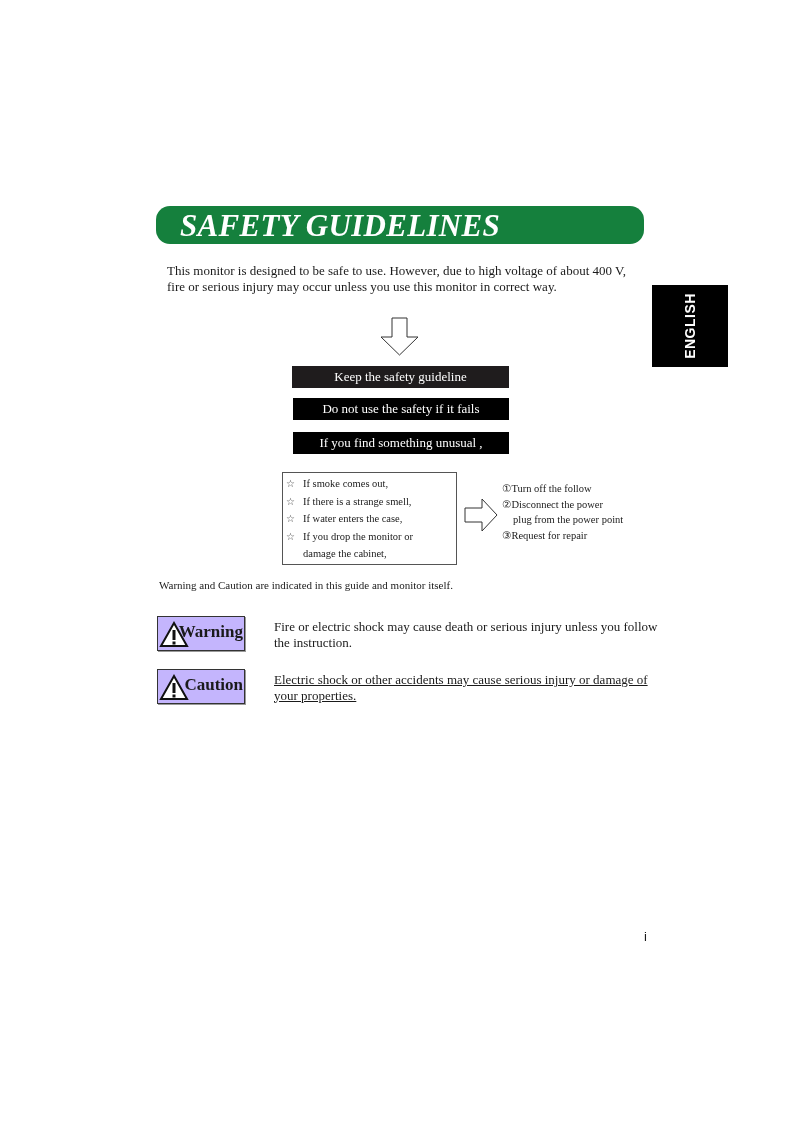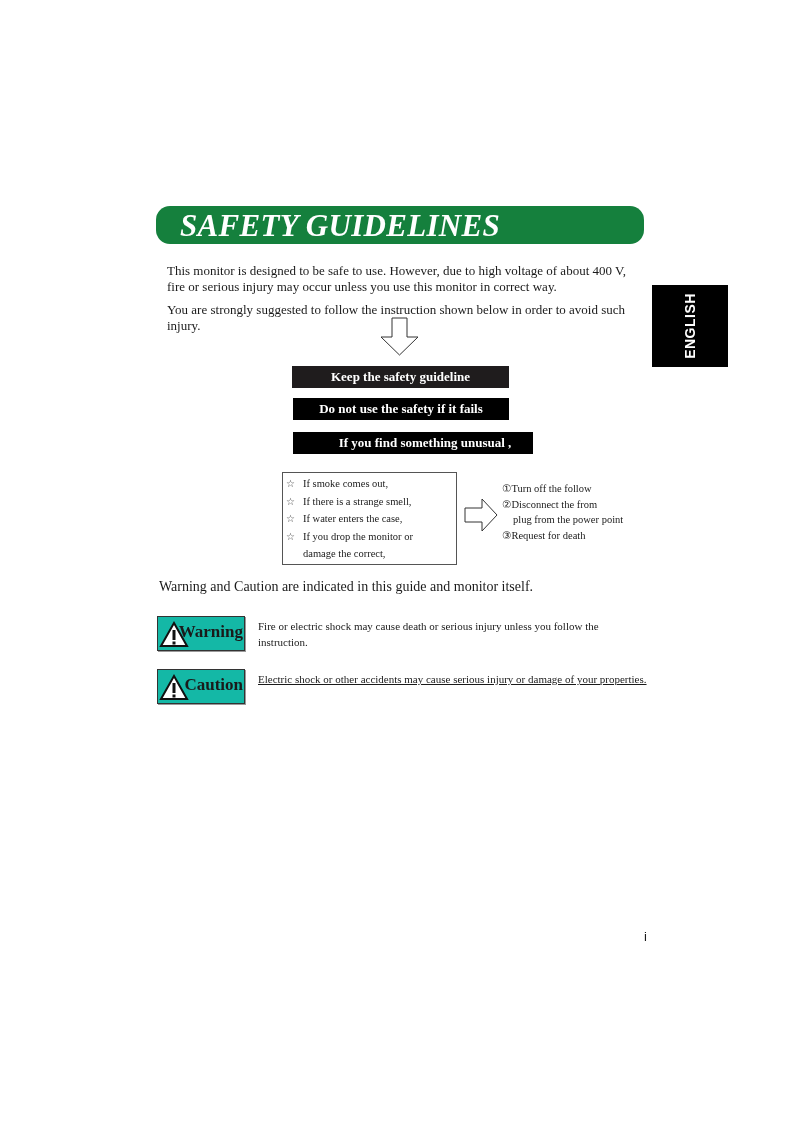--- a/index.html
+++ b/index.html
@@ -4,56 +4,55 @@
 <style>
   html, body { margin:0; padding:0; background:#ffffff; }
   body { width:802px; height:1134px; position:relative; font-family:"Liberation Serif", serif; color:#1a1a1a; overflow:hidden; }
   .banner { position:absolute; left:156px; top:206px; width:488px; height:38px; background:#15803d; border-radius:14px; }
   .banner-title { position:absolute; left:24px; top:2px; font-family:"Liberation Serif", serif; font-style:italic; font-weight:bold; font-size:31px; color:#ffffff; letter-spacing:0.3px; white-space:nowrap; }
   .intro { position:absolute; left:159px; top:255px; width:485px; font-size:13px; line-height:15.5px; }
   .intro p { margin:8px; }
   .lang-tab { position:absolute; left:652px; top:285px; width:76px; height:82px; background:#000; }
   .lang-tab span { position:absolute; left:50%; top:50%; transform:translate(-50%,-50%) rotate(-90deg); color:#fff; font-family:"Liberation Sans", sans-serif; font-weight:bold; font-size:14px; letter-spacing:0.5px; white-space:nowrap; }
   .down-arrow { position:absolute; left:380px; top:317px; }
-  .bar { position:absolute; background:#000; color:#fff; font-weight:bold; font-size:13px; text-align:center; line-height:22px; height:22px; white-space:nowrap; }
+  .bar { position:absolute; background:#000; color:#fff; font-weight:normal; font-size:13px; text-align:center; line-height:22px; height:22px; white-space:nowrap; }
   .bar1 { left:292px; top:366px; width:217px; background:#1f1c1d; }
   .bar2 { left:293px; top:398px; width:216px; }
-  .bar3 { left:293px; top:432px; width:216px;padding-left:24px; }
+  .bar3 { left:293px; top:432px; width:216px; }
   .cond-box { position:absolute; left:282px; top:472px; width:175px; height:93px; border:1px solid #555; box-sizing:border-box; font-size:10.5px; line-height:17.5px; padding:2px 0 0 3px; }
   .cond-row { display:flex; white-space:nowrap; }
   .cond-row .star { width:17px; font-family:"DejaVu Sans", sans-serif; font-size:10px; color:#444; }
   .cond-cont { padding-left:17px; white-space:nowrap; }
   .right-arrow { position:absolute; left:464px; top:498px; }
   .actions { position:absolute; left:502px; top:481px; font-size:10.5px; line-height:15.5px; white-space:nowrap; }
   .actions .indent { padding-left:11px; }
-  .note { position:absolute; left:159px; top:579px; font-size:14px; white-space:nowrap; }
-  .label-box { position:absolute; left:157px; width:88px; height:35px; border:1px solid #333; box-sizing:border-box; background:#14b8a6; box-shadow:1px 1px 0 #999; }
+  .note { position:absolute; left:159px; top:579px; font-size:11px; white-space:nowrap; }
+  .label-box { position:absolute; left:157px; width:88px; height:35px; border:1px solid #333; box-sizing:border-box; background:#c4b5fd; box-shadow:1px 1px 0 #999; }
   .label-box .tri { position:absolute; left:1px; top:4px; }
   .label-box .lbl { position:absolute; right:1px; top:5px; font-weight:bold; font-size:17px; white-space:nowrap; }
   .warn-box { top:616px; }
   .caut-box { top:669px; }
-  .desc { position:absolute; left:258px; width:390px; font-size:11px; line-height:15.5px; }
+  .desc { position:absolute; left:274px; width:390px; font-size:13px; line-height:15.5px; }
   .warn-desc { top:619px; }
   .caut-desc { top:672px;text-decoration:underline; }
   .page-num { position:absolute; left:644px; top:929px; font-family:"Liberation Sans", sans-serif; font-size:13px; }
 </style>
 </head>
 <body>
 
 <div class="banner">
   <span class="banner-title">SAFETY GUIDELINES</span>
 </div>
 
 <div class="lang-tab">
   <span>ENGLISH</span>
 </div>
 
 <div class="intro">
   <p>This monitor is designed to be safe to use. However, due to high voltage of about 400 V, fire or serious injury may occur unless you use this monitor in correct way.</p>
-  <p>You are strongly suggested to follow the instruction shown below in order to avoid such injury.</p>
 </div>
 
 <svg class="down-arrow" width="40" height="40" viewBox="0 0 40 40">
   <path d="M12 1 H27 V20 H38 L19.5 38 L1 20 H12 Z" fill="#fff" stroke="#333" stroke-width="1"></path>
 </svg>
 
 <div class="bar bar1">Keep the safety guideline</div>
 <div class="bar bar2">Do not use the safety if it fails</div>
 <div class="bar bar3">If you find something unusual ,</div>
 
@@ -67,32 +66,32 @@
     <span>If there is a strange smell,</span>
   </div>
   <div class="cond-row">
     <span class="star">☆</span>
     <span>If water enters the case,</span>
   </div>
   <div class="cond-row">
     <span class="star">☆</span>
     <span>If you drop the monitor or</span>
   </div>
-  <div class="cond-cont">damage the correct,</div>
+  <div class="cond-cont">damage the cabinet,</div>
 </div>
 
 <svg class="right-arrow" width="34" height="34" viewBox="0 0 34 34">
   <path d="M1 10 H18 V1 L33 17 L18 33 V24 H1 Z" fill="#fff" stroke="#333" stroke-width="1"></path>
 </svg>
 
 <div class="actions">
   <div>①Turn off the follow</div>
-  <div>②Disconnect the from</div>
+  <div>②Disconnect the power</div>
   <div class="indent">plug from the power point</div>
-  <div>③Request for death</div>
+  <div>③Request for repair</div>
 </div>
 
 <div class="note">Warning and Caution are indicated in this guide and monitor itself.</div>
 
 <div class="label-box warn-box">
   <svg class="tri" width="30" height="27" viewBox="0 0 30 27">
     <path d="M15 2 L28 25 H2 Z" fill="#fff" stroke="#111" stroke-width="2"></path>
     <rect x="13.5" y="9" width="3" height="10" fill="#111"></rect>
     <rect x="13.5" y="20.5" width="3" height="3" fill="#111"></rect>
   </svg>

